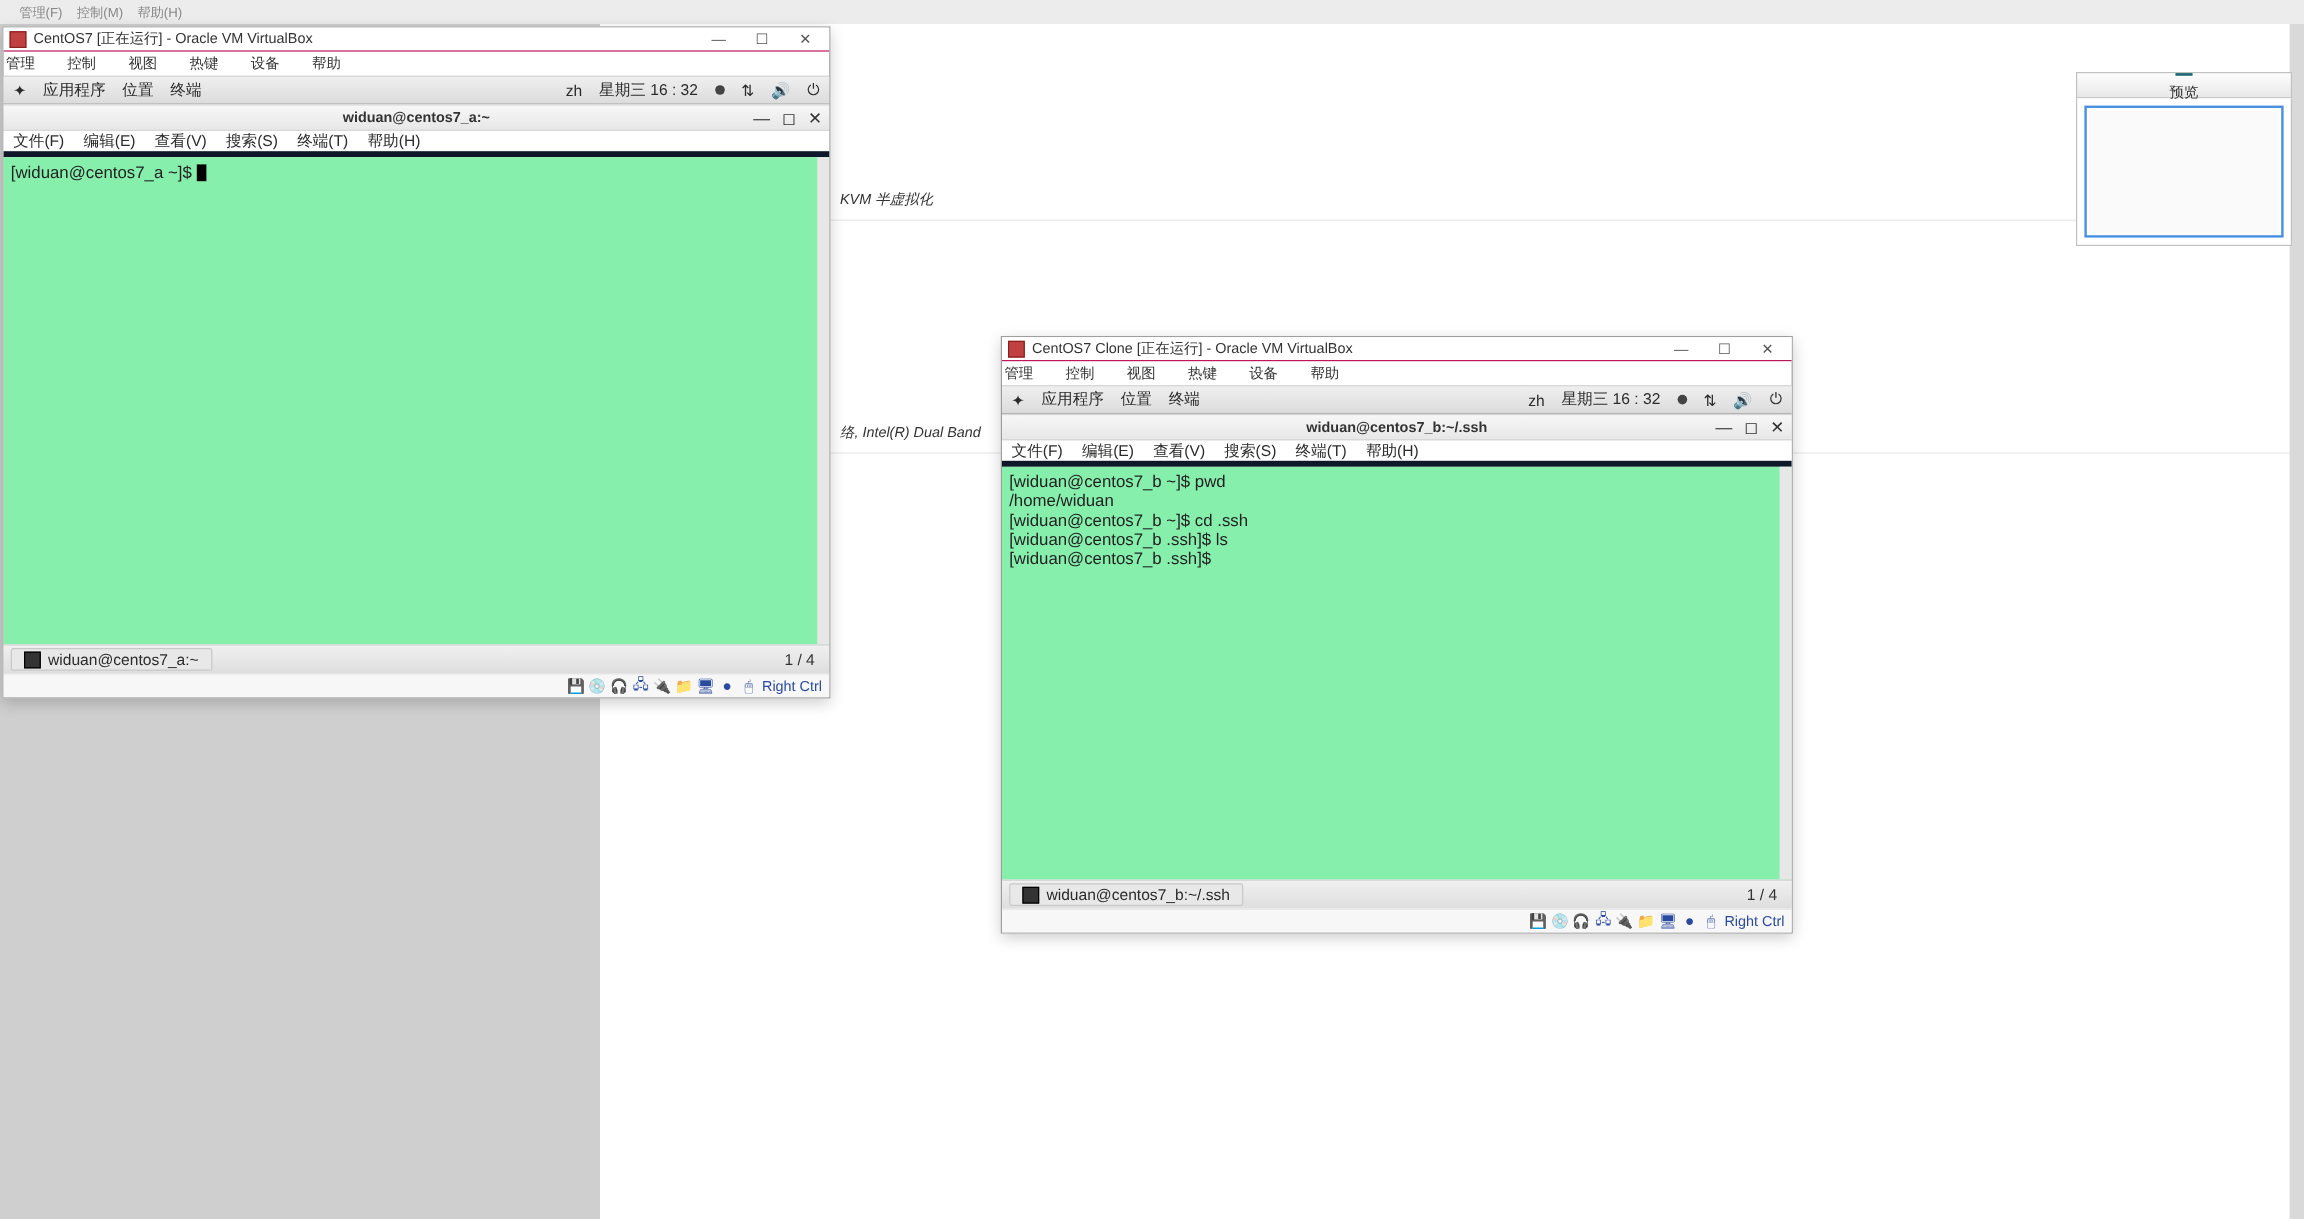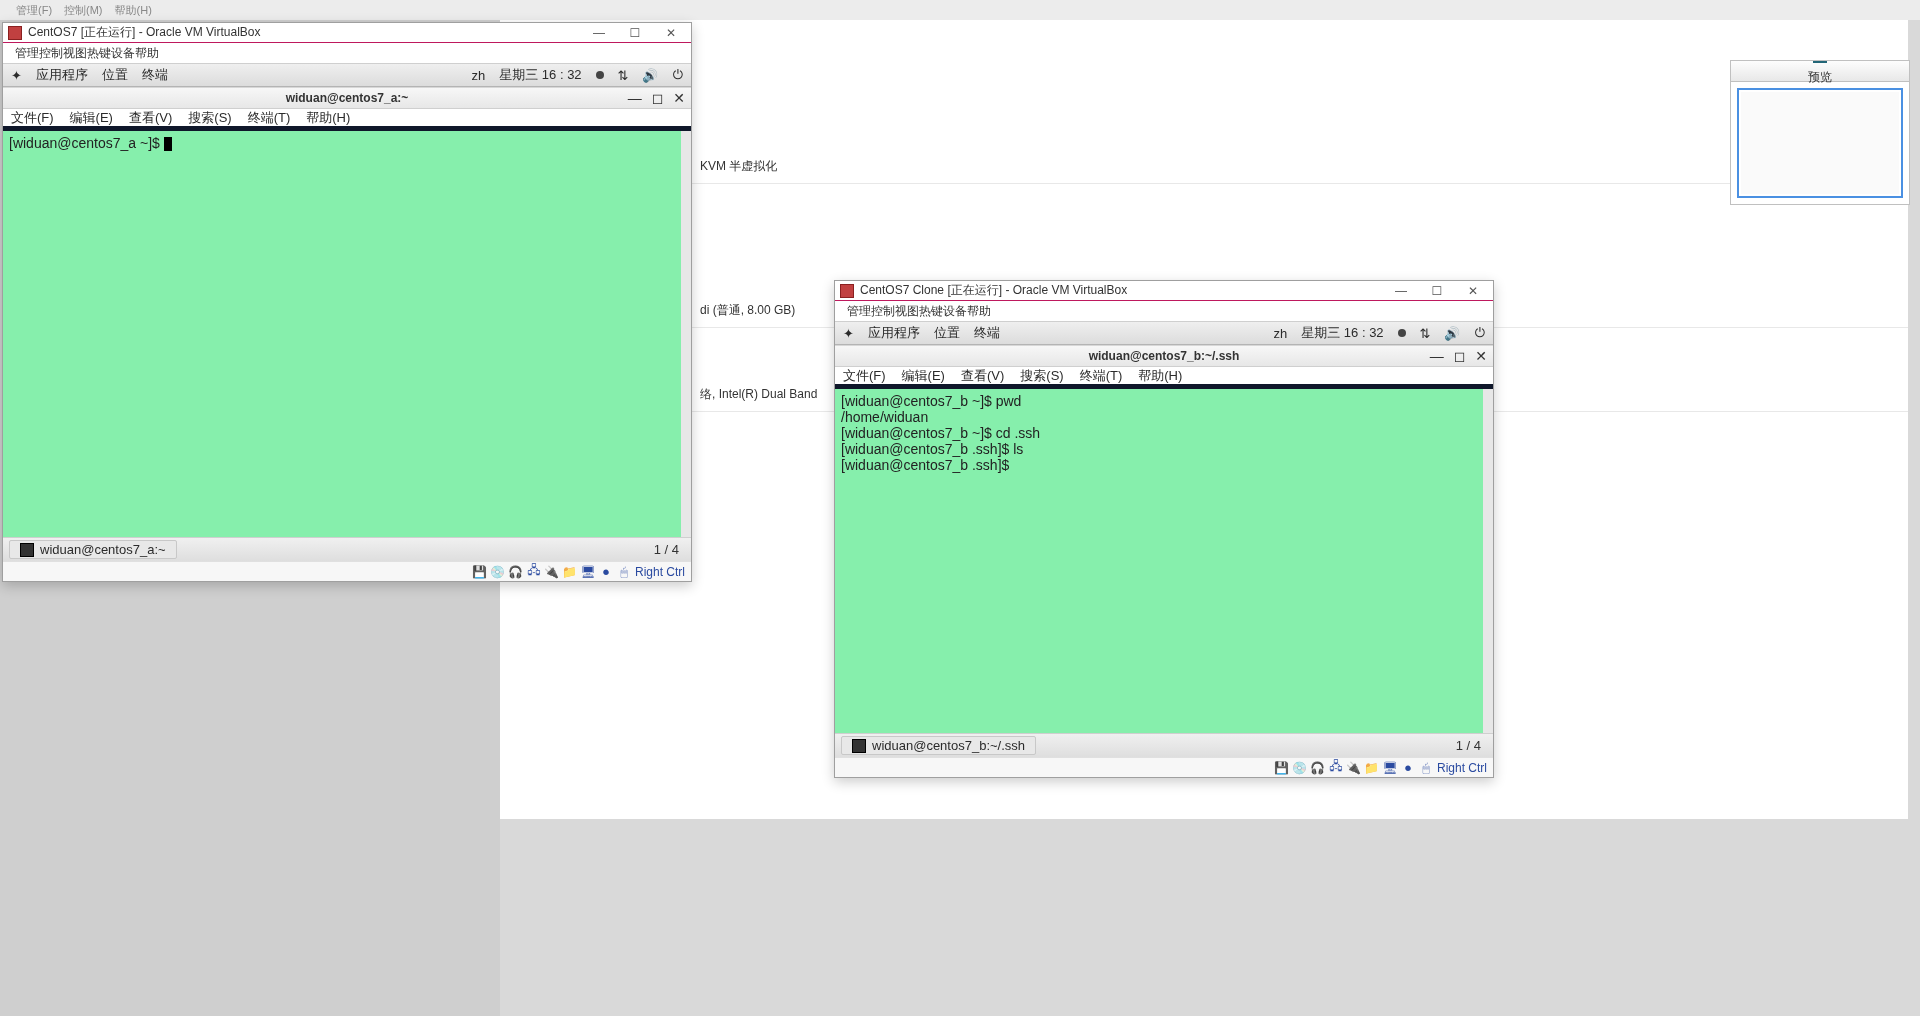--- a/index.html
+++ b/index.html
@@ -31,22 +31,23 @@
   position: absolute;
   left: 0; top: 20px;
   width: 500px;
   height: 996px;
   background: #cfcfcf;
 }
 
 .main-area {
   position: absolute;
   left: 500px; right: 12px; top: 20px;
-  height: 799px;
-  background: #fff;
+  height: 996px;
+  background: #fff;
+  font-style: italic;
 }
 .main-row { border-bottom: 1px solid #e8e8e8; padding: 8px 20px 8px 200px; color: #333; font-size: 12px; }
 .main-row .lbl { color: #333; }
 
 .preview-panel {
   position: absolute;
   right: 10px; top: 60px;
   width: 180px;
   background: #fff;
 }
@@ -98,22 +99,22 @@
 .vm-titlebar .winbtn {
   width: 30px; height: 18px;
   display: flex; align-items: center; justify-content: center;
   color: #555;
 }
 
 .vm-menubar {
   height: 20px;
   display: flex;
   align-items: center;
-  gap: 0;
-  padding: 0 12px;
+  gap: 27px;
+  padding: 0 2px;
   font-size: 12px;
   color: #333;
 }
 
 .gnome-panel {
   height: 24px;
   background: linear-gradient(#efefef,#dcdcdc);
   border-top: 1px solid #cfcfcf;
   border-bottom: 1px solid #b4b4b4;
   display: flex;
@@ -243,21 +244,20 @@
   <span>控制(M)</span>
   <span>帮助(H)</span>
 </div>
 
 <div class="host-panel"></div>
 
 <div class="main-area">
   <div style="height:130px"></div>
   <div class="main-row"><span class="lbl">KVM 半虚拟化</span></div>
   <div style="height:110px"></div>
-  <div class="main-row"><span class="lbl">di (普通, 8.00 GB)</span></div>
   <div style="height:50px"></div>
   <div class="main-row"><span class="lbl">络, Intel(R) Dual Band</span></div>
 </div>
 
 <div class="preview-panel">
   <div class="preview-header">
     <span class="app-icon" style="background:#4a8; border-color:#267;"></span>
     <span>预览</span>
   </div>
   <div class="preview-body">

